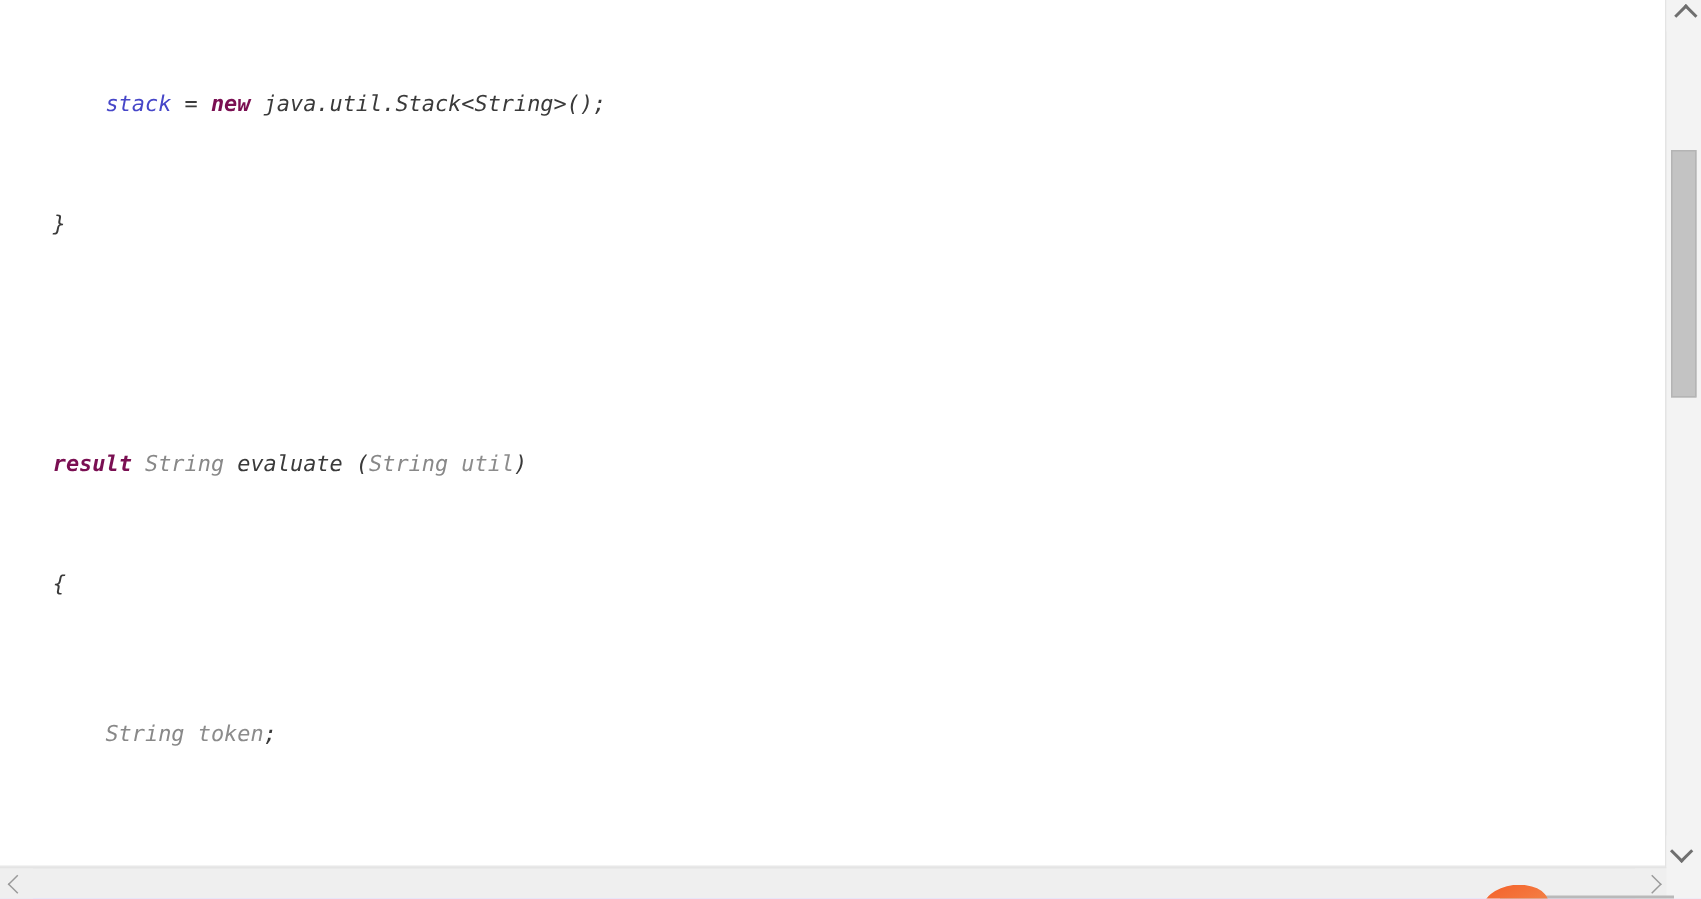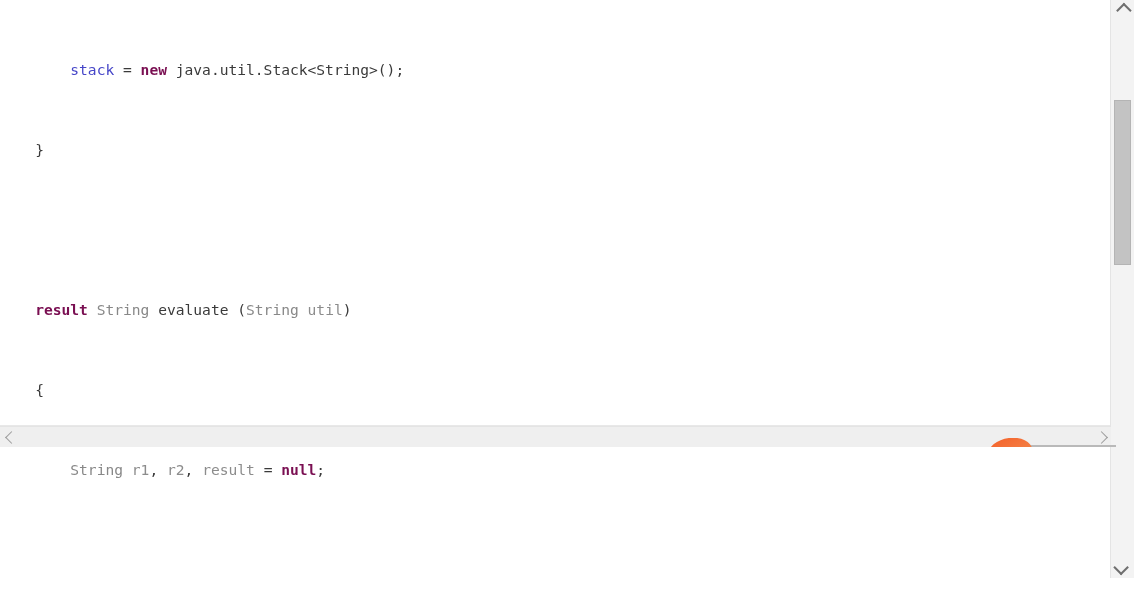--- a/index.html
+++ b/index.html
@@ -10,22 +10,23 @@
   body {
     width: 1134px;
     height: 599px;
     overflow: hidden;
     font-family: "DejaVu Sans Mono", monospace;
   }
 
   #app {
     position: relative;
     width: 1134px;
-    height: 447px;
+    height: 599px;
     background: #c4b5fd;
+    font-style: italic;
   }
 
   
   #code-viewport {
     position: absolute;
     left: 0;
     top: 0;
     width: 1110px;
     height: 578px;
     overflow: hidden;
@@ -192,22 +193,22 @@
       <span class="ln"><span class="pln">        </span><span class="var">stack</span><span class="pln"> = </span><span class="kw">new</span><span class="pln"> java.util.Stack&lt;String&gt;();</span></span>
 
       <span class="ln"><span class="pln">    }</span></span>
 
       <span class="ln"><span class="pln"> </span></span>
 
       <span class="ln"><span class="pln">    </span><span class="kw">result</span><span class="pln"> </span><span class="typ">String</span><span class="pln"> evaluate (</span><span class="typ">String</span><span class="pln"> </span><span class="idn">util</span><span class="pln">)</span></span>
 
       <span class="ln"><span class="pln">    {</span></span>
 
-      <span class="ln"><span class="pln">        </span><span class="typ">String</span><span class="pln"> </span><span class="idn">r1</span><span class="pln">, </span><span class="idn">r2</span><span class="pln">, </span><span class="idn">result</span><span class="pln"> = </span><span class="kw">null</span><span class="pln">;</span></span>
-
+
+      <span class="ln"><span class="pln">        </span><span class="typ">String</span><span class="pln"> </span><span class="idn">token</span><span class="pln">;</span></span>
 
       
 
       
 
       
 
       
 
       

